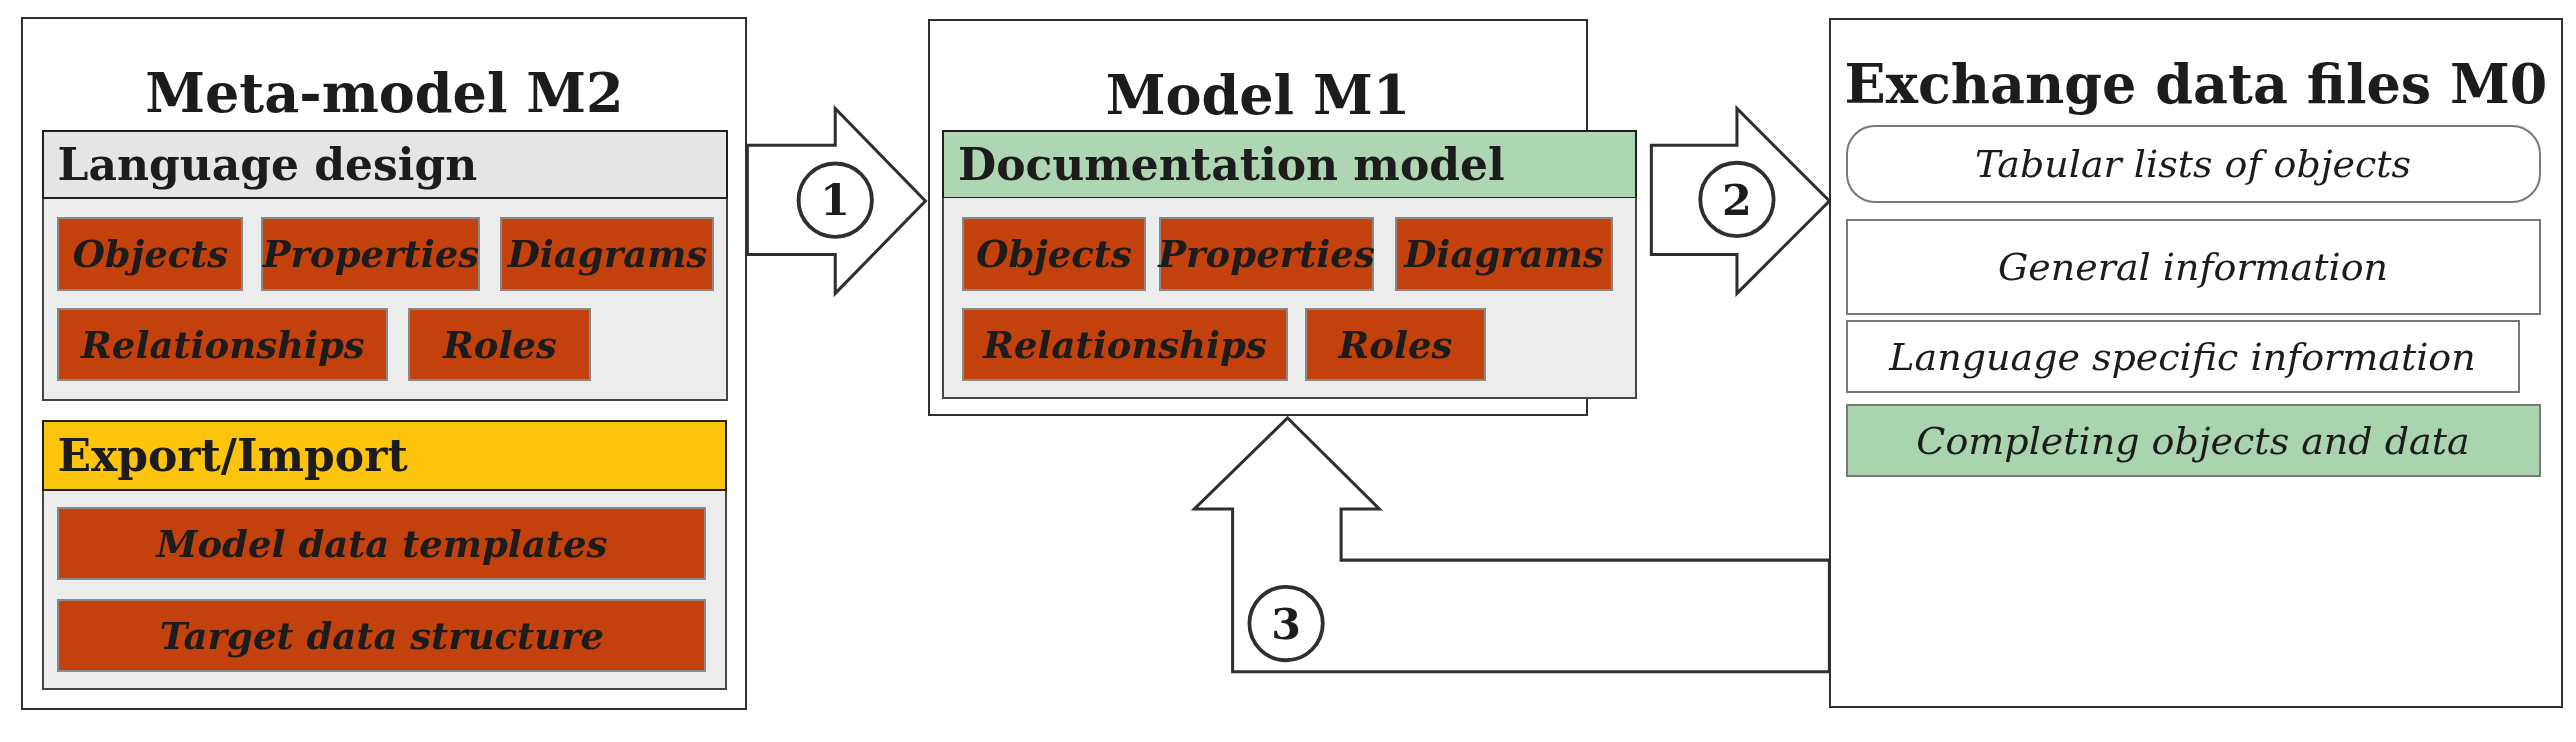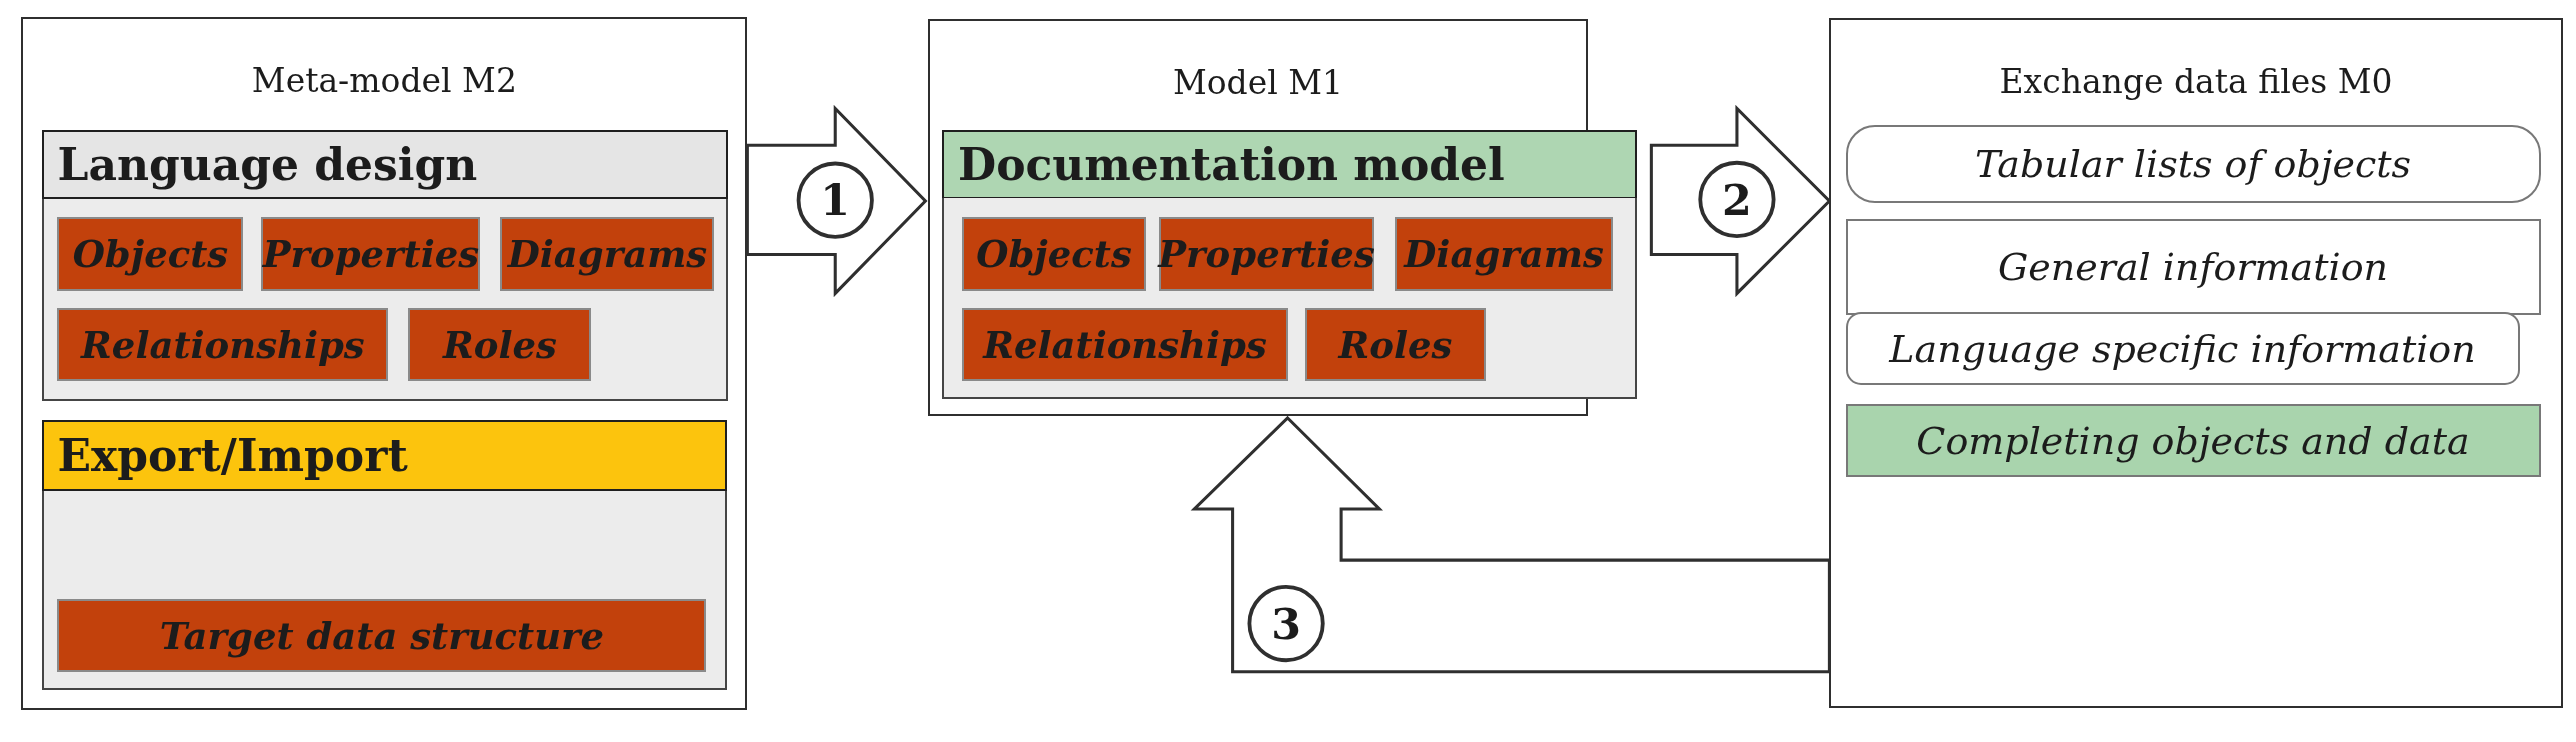--- a/index.html
+++ b/index.html
@@ -22,22 +22,22 @@
     position: absolute;
     background: #ffffff;
     border: 2.3px solid #2f2f2f;
     box-sizing: border-box;
     z-index: 1;
   }
   .panel-title {
     position: absolute;
     left: 0; right: 0;
     text-align: center;
-    font-size: 33px;
-    font-weight: normal;
+    font-size: 54px;
+    font-weight: bold;
     white-space: nowrap;
   }
   .section-header {
     position: absolute;
     box-sizing: border-box;
     border: 2.3px solid #1f1f1f;
     display: flex;
     align-items: center;
     padding-left: 13.8px;
     font-size: 44px;
@@ -118,39 +118,40 @@
 
     <div class="subbox" style="left:34px; top:198px; width:186px; height:74px;">Objects</div>
     <div class="subbox" style="left:238px; top:198px; width:219px; height:74px;">Properties</div>
     <div class="subbox" style="left:477px; top:198px; width:214px; height:74px;">Diagrams</div>
     <div class="subbox" style="left:34px; top:289px; width:331px; height:73px;">Relationships</div>
     <div class="subbox" style="left:385px; top:289px; width:183px; height:73px;">Roles</div>
 
     <div class="section-header" style="left:18.3px; top:401px; width:685px; height:71px; background:#fcc40d;">Export/Import</div>
     <div class="section-body" style="left:18.3px; top:472px; width:685px; height:199px;"></div>
 
+    <div class="subbox" style="left:34px; top:488px; width:649px; height:73px;">Model data templates</div>
     <div class="subbox" style="left:34px; top:580px; width:649px; height:73px;">Target data structure</div>
   </div>
 
   <div class="panel" style="left:928px; top:19px; width:660px; height:397px;">
     <div class="panel-title" style="top:42px;">Model M1</div>
 
     <div class="section-header" style="left:12.2px; top:109px; width:695px; height:69px; background:#aed6b2;">Documentation model</div>
     <div class="section-body" style="left:12.2px; top:177px; width:695px; height:201px;"></div>
 
     <div class="subbox" style="left:32px; top:196px; width:184px; height:74px;">Objects</div>
     <div class="subbox" style="left:229px; top:196px; width:215px; height:74px;">Properties</div>
     <div class="subbox" style="left:465px; top:196px; width:218px; height:74px;">Diagrams</div>
     <div class="subbox" style="left:32px; top:287px; width:326px; height:73px;">Relationships</div>
     <div class="subbox" style="left:375px; top:287px; width:181px; height:73px;">Roles</div>
   </div>
 
   <div class="panel" style="left:1829px; top:18.3px; width:734px; height:690px;">
-    <div class="panel-title" style="top:42px;">Exchange data files M0</div>
+    <div class="panel-title" style="top:32px;">Exchange data files M0</div>
 
     <div class="m0-row" style="left:14.5px; top:105px; width:695px; height:78px;border-radius:29px;">Tabular lists of objects</div>
     <div class="m0-row" style="left:14.5px; top:199px; width:695px; height:96px;">General information</div>
-    <div class="m0-row" style="left:14.5px; top:292px; width:674px; height:73px;border-radius:15px;">Language specific information</div>
+    <div class="m0-row" style="left:14.5px; top:300px; width:674px; height:73px;">Language specific information</div>
     <div class="m0-row green" style="left:14.5px; top:384px; width:695px; height:73px;">Completing objects and data</div>
   </div>
 
 </div>
 
 
 </body></html>

